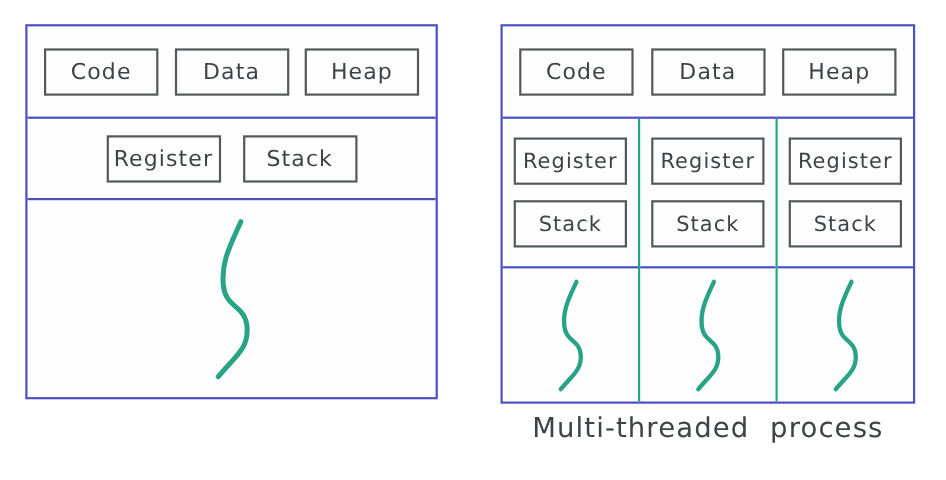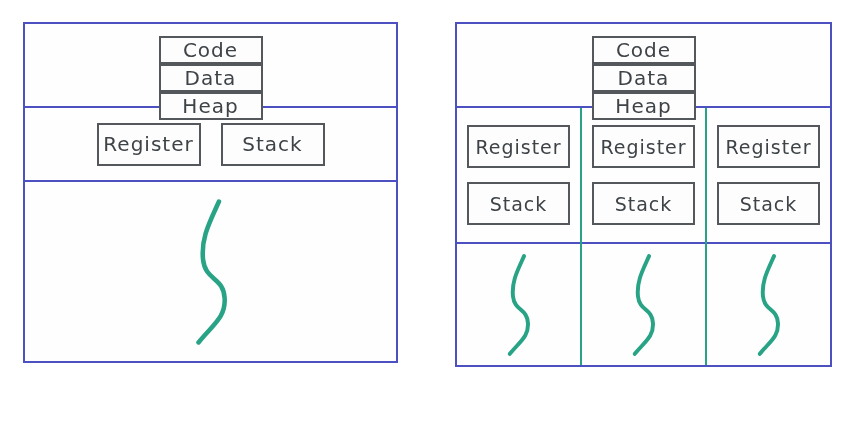--- a/index.html
+++ b/index.html
@@ -21,22 +21,21 @@
   }
   #single-box { left:23px; top:22px; width:375px; height:341px; }
   #multi-box  { left:455px; top:22px; width:377px; height:345px; }
 
   .mem-row {
     height:84px;
     border-bottom:2px solid #4d50c0;
     display:flex;
     align-items:center;
     justify-content:space-between;
-    padding:12px 15px;
-    flex-direction:column;
+    padding:0 15px;
   }
   .seg-box {
     border:2px solid #54575b;
     background:#fdfdfd;
     width:104px; height:43px;
     display:flex; align-items:center; justify-content:center;
     font-size:20px;
     letter-spacing:1px;
   }
   .ctx-row {
@@ -179,14 +178,15 @@
         </div>
         <div class="col-thread">
           <svg class="squiggle" width="33" height="104" viewBox="0 0 36 132">
             <path d="M 25 4 C 17 22, 9 36, 11 55 C 13 74, 29 70, 30 89 C 31 106, 20 112, 7 128" fill="none" stroke="#28a385" stroke-width="5" stroke-linecap="round"></path>
           </svg>
         </div>
       </div>
 
     </div>
   </div>
+  <div class="caption" id="multi-caption">Multi-threaded process</div>
 
 </div>
 
 </body></html>

